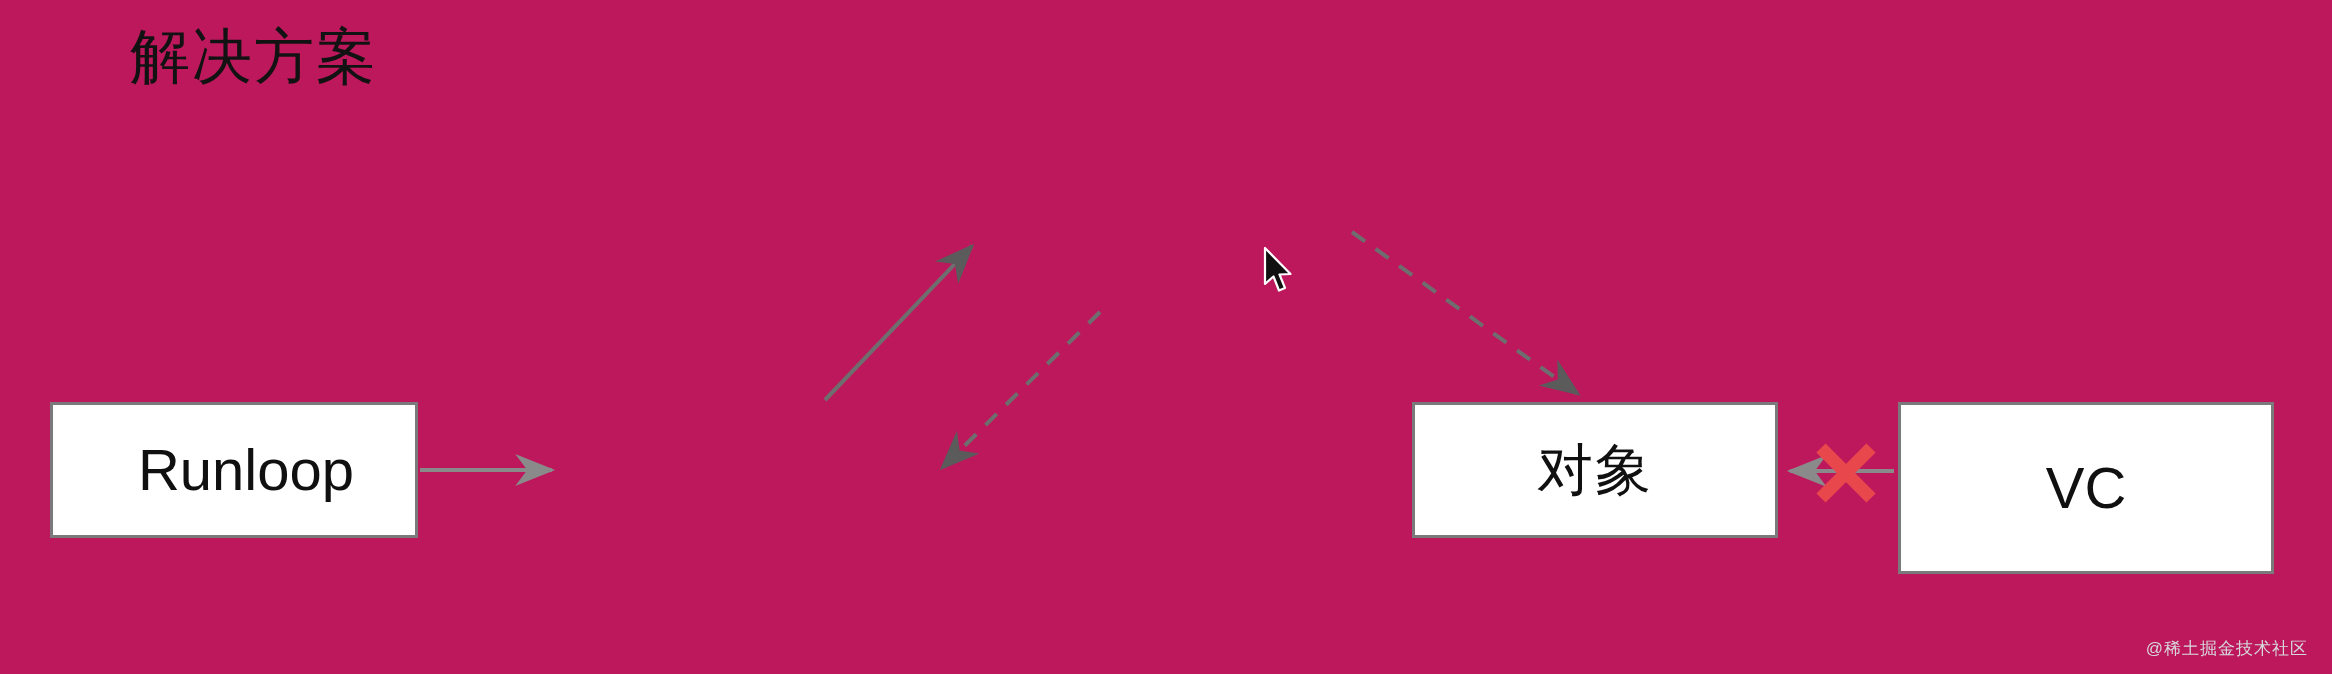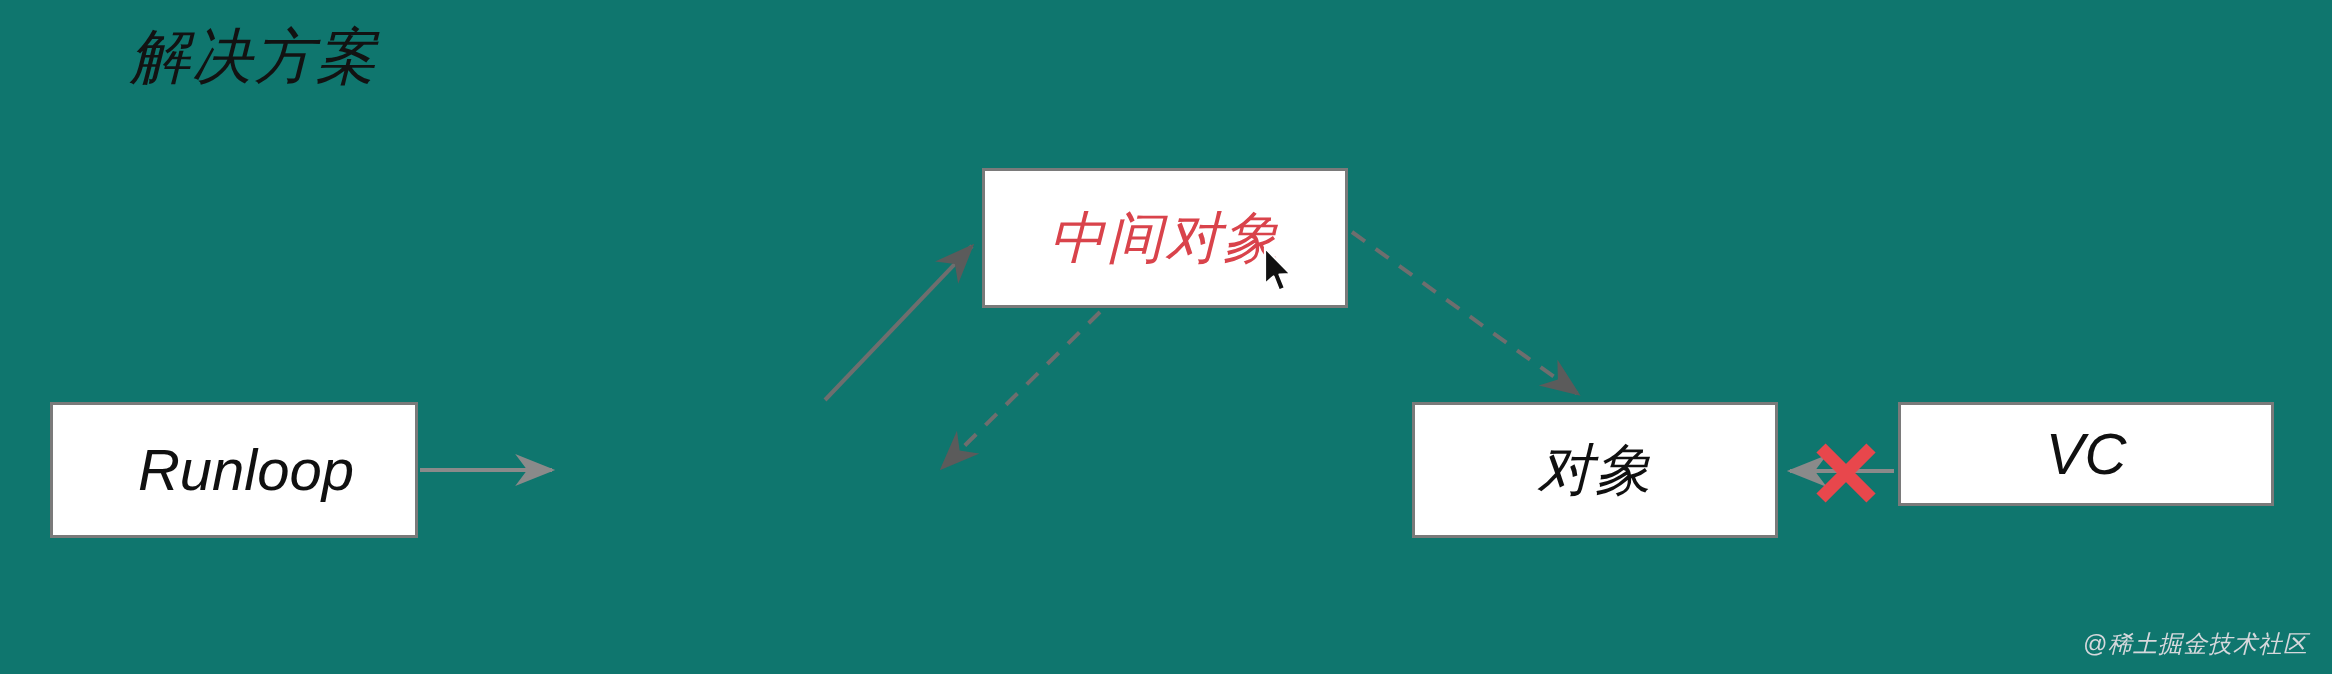--- a/index.html
+++ b/index.html
@@ -7,23 +7,22 @@
     padding: 0;
     background: #ffffff;
   }
   body {
     font-family: "Liberation Sans", "DejaVu Sans", sans-serif;
   }
   #canvas {
     position: relative;
     width: 2332px;
     height: 674px;
-    background: #0f766e;
+    background: #be185d;
     overflow: hidden;
-    font-style: italic;
   }
 
   
   #title {
     position: absolute;
     left: 130px;
     top: 24px;
     font-size: 60px;
     line-height: 1.1;
     color: #121212;
@@ -54,21 +53,21 @@
     letter-spacing: 2px;
   }
   .node.accent .label {
     color: #d9434b;
   }
 
   #node-runloop { left: 50px;   top: 402px; width: 368px; height: 136px; padding-left: 24px; }
   #node-nstimer { left: 561px;  top: 402px; width: 368px; height: 136px; }
   #node-middle  { left: 982px;  top: 168px; width: 366px; height: 140px; }
   #node-object  { left: 1412px; top: 402px; width: 366px; height: 136px; }
-  #node-vc      { left: 1898px; top: 402px; width: 376px; height: 104px; }
+  #node-vc      { left: 1898px; top: 402px; width: 376px; height: 172px; }
 
   
   #edges {
     position: absolute;
     left: 0;
     top: 0;
     width: 2332px;
     height: 674px;
     pointer-events: none;
   }
@@ -89,21 +88,21 @@
     top: 247px;
     width: 34px;
     height: 48px;
   }
 
   
   #watermark {
     position: absolute;
     right: 24px;
     bottom: 14px;
-    font-size: 24px;
+    font-size: 17px;
     color: #d6d8dc;
     letter-spacing: 1px;
     white-space: nowrap;
   }
 </style>
 </head>
 <body>
 
 <div id="canvas">
 
@@ -138,23 +137,20 @@
     <g>
       <line x1="1894" y1="471" x2="1790" y2="471" stroke="#8a8a8a" stroke-width="4" marker-end="url(#ah-light)"></line>
     </g>
   </svg>
 
   <div class="node" id="node-runloop">
     <span class="label">Runloop</span>
   </div>
 
 
-  <div class="node cjk accent" id="node-middle">
-    <span class="label">中间对象</span>
-  </div>
 
   <div class="node cjk" id="node-object">
     <span class="label">对象</span>
   </div>
 
   <div class="node" id="node-vc">
     <span class="label">VC</span>
   </div>
 
   <svg id="block-marker" viewBox="0 0 70 70" xmlns="http://www.w3.org/2000/svg">

